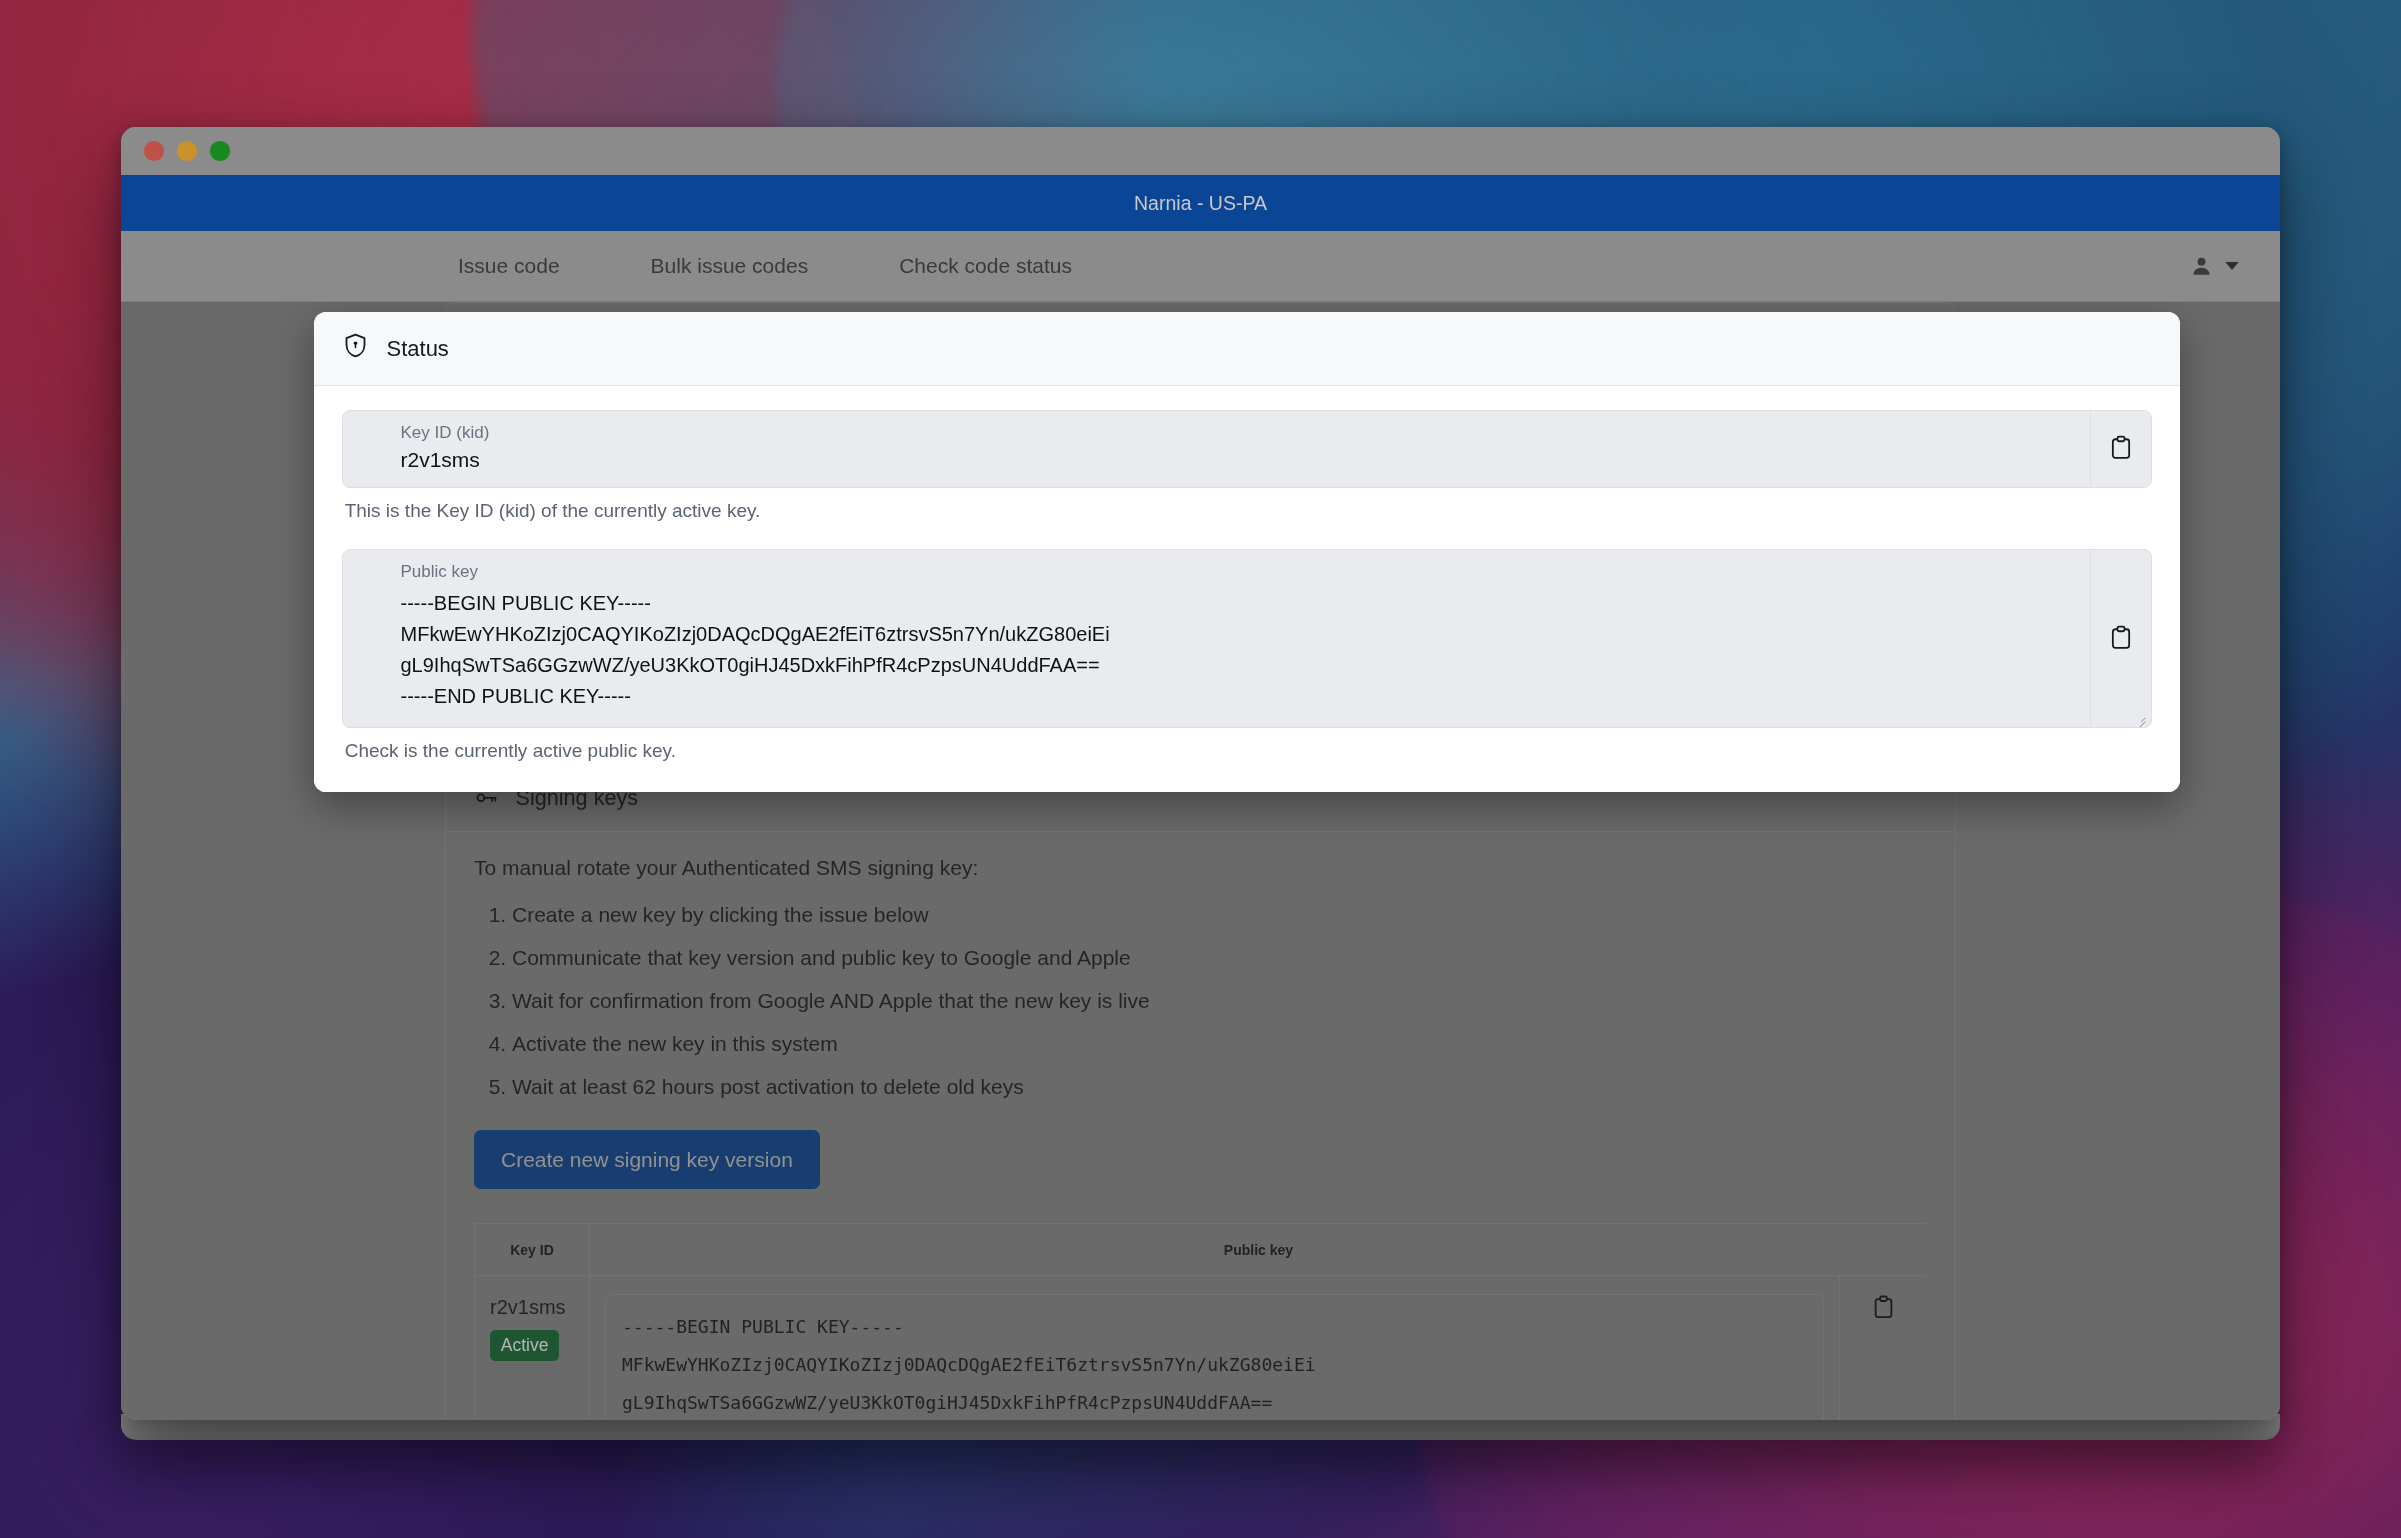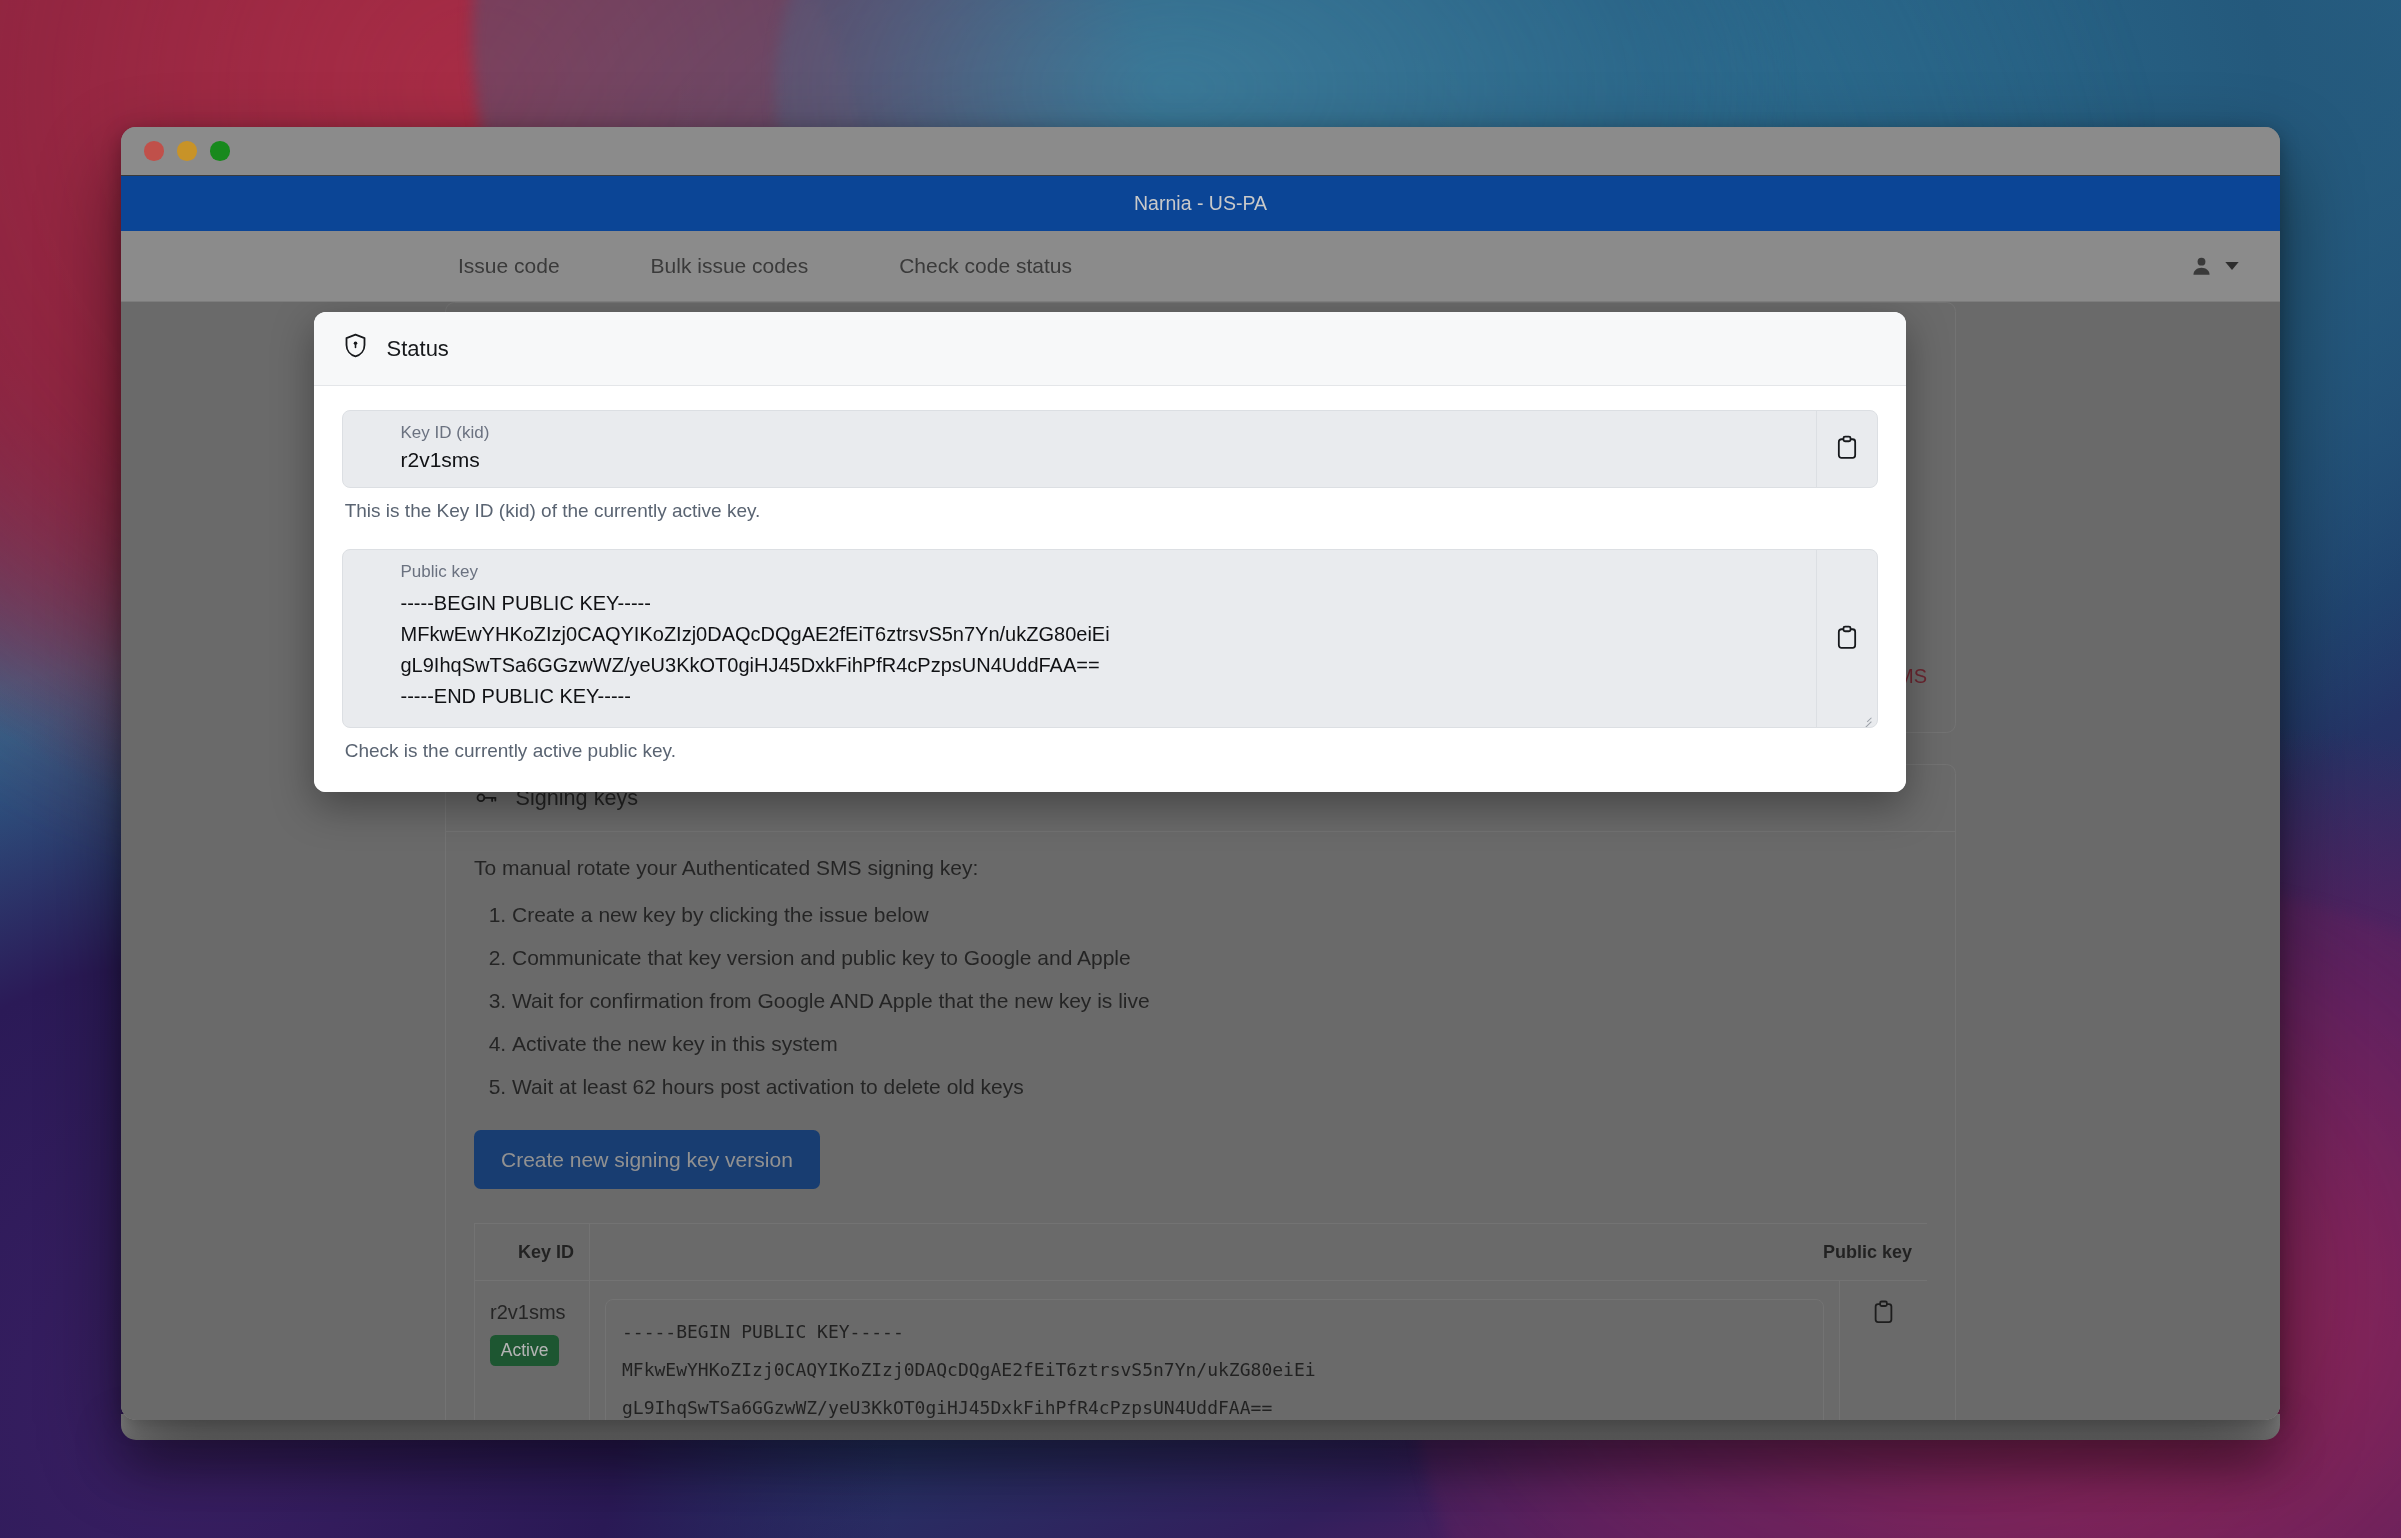--- a/index.html
+++ b/index.html
@@ -168,22 +168,22 @@
     font-family: inherit;
     cursor: pointer;
   }
 
   table.keys {
     width: 100%;
     border-collapse: collapse;
     margin-top: 34px;
   }
   table.keys th {
-    text-align: right;
-    font-size: 18px;
+    text-align: center;
+    font-size: 14px;
     color: #1b1b1b;
     padding: 17.5px 15px;
     border-bottom: 1.3px solid #9a9a9a;
     border-top: 1.3px solid #9a9a9a;
     font-weight: bold;
   }
   table.keys th:first-child { border-left: 1.3px solid #9a9a9a; width: 115px; }
   table.keys td {
     padding: 17.5px 15px;
     vertical-align: top;
@@ -220,21 +220,21 @@
     border-left: 1.3px solid #9a9a9a;
   }
   #dim {
     position: absolute;
     inset: 0;
     background: rgba(48,48,48,0.36);
   }
   #modal {
     position: absolute;
     left: 193px; top: 10px;
-    width: 1592px;
+    width: 1866px;
     background: #ffffff;
     border-radius: 12px;
     box-shadow: 0 13.5px 40px rgba(0,0,0,.35);
     overflow: hidden;
   }
   #modal-header {
     display: flex; align-items: center; gap: 17.5px;
     padding: 20px 28px;
     background: #f7f8f9;
     border-bottom: 1.3px solid #e4e6e9;

